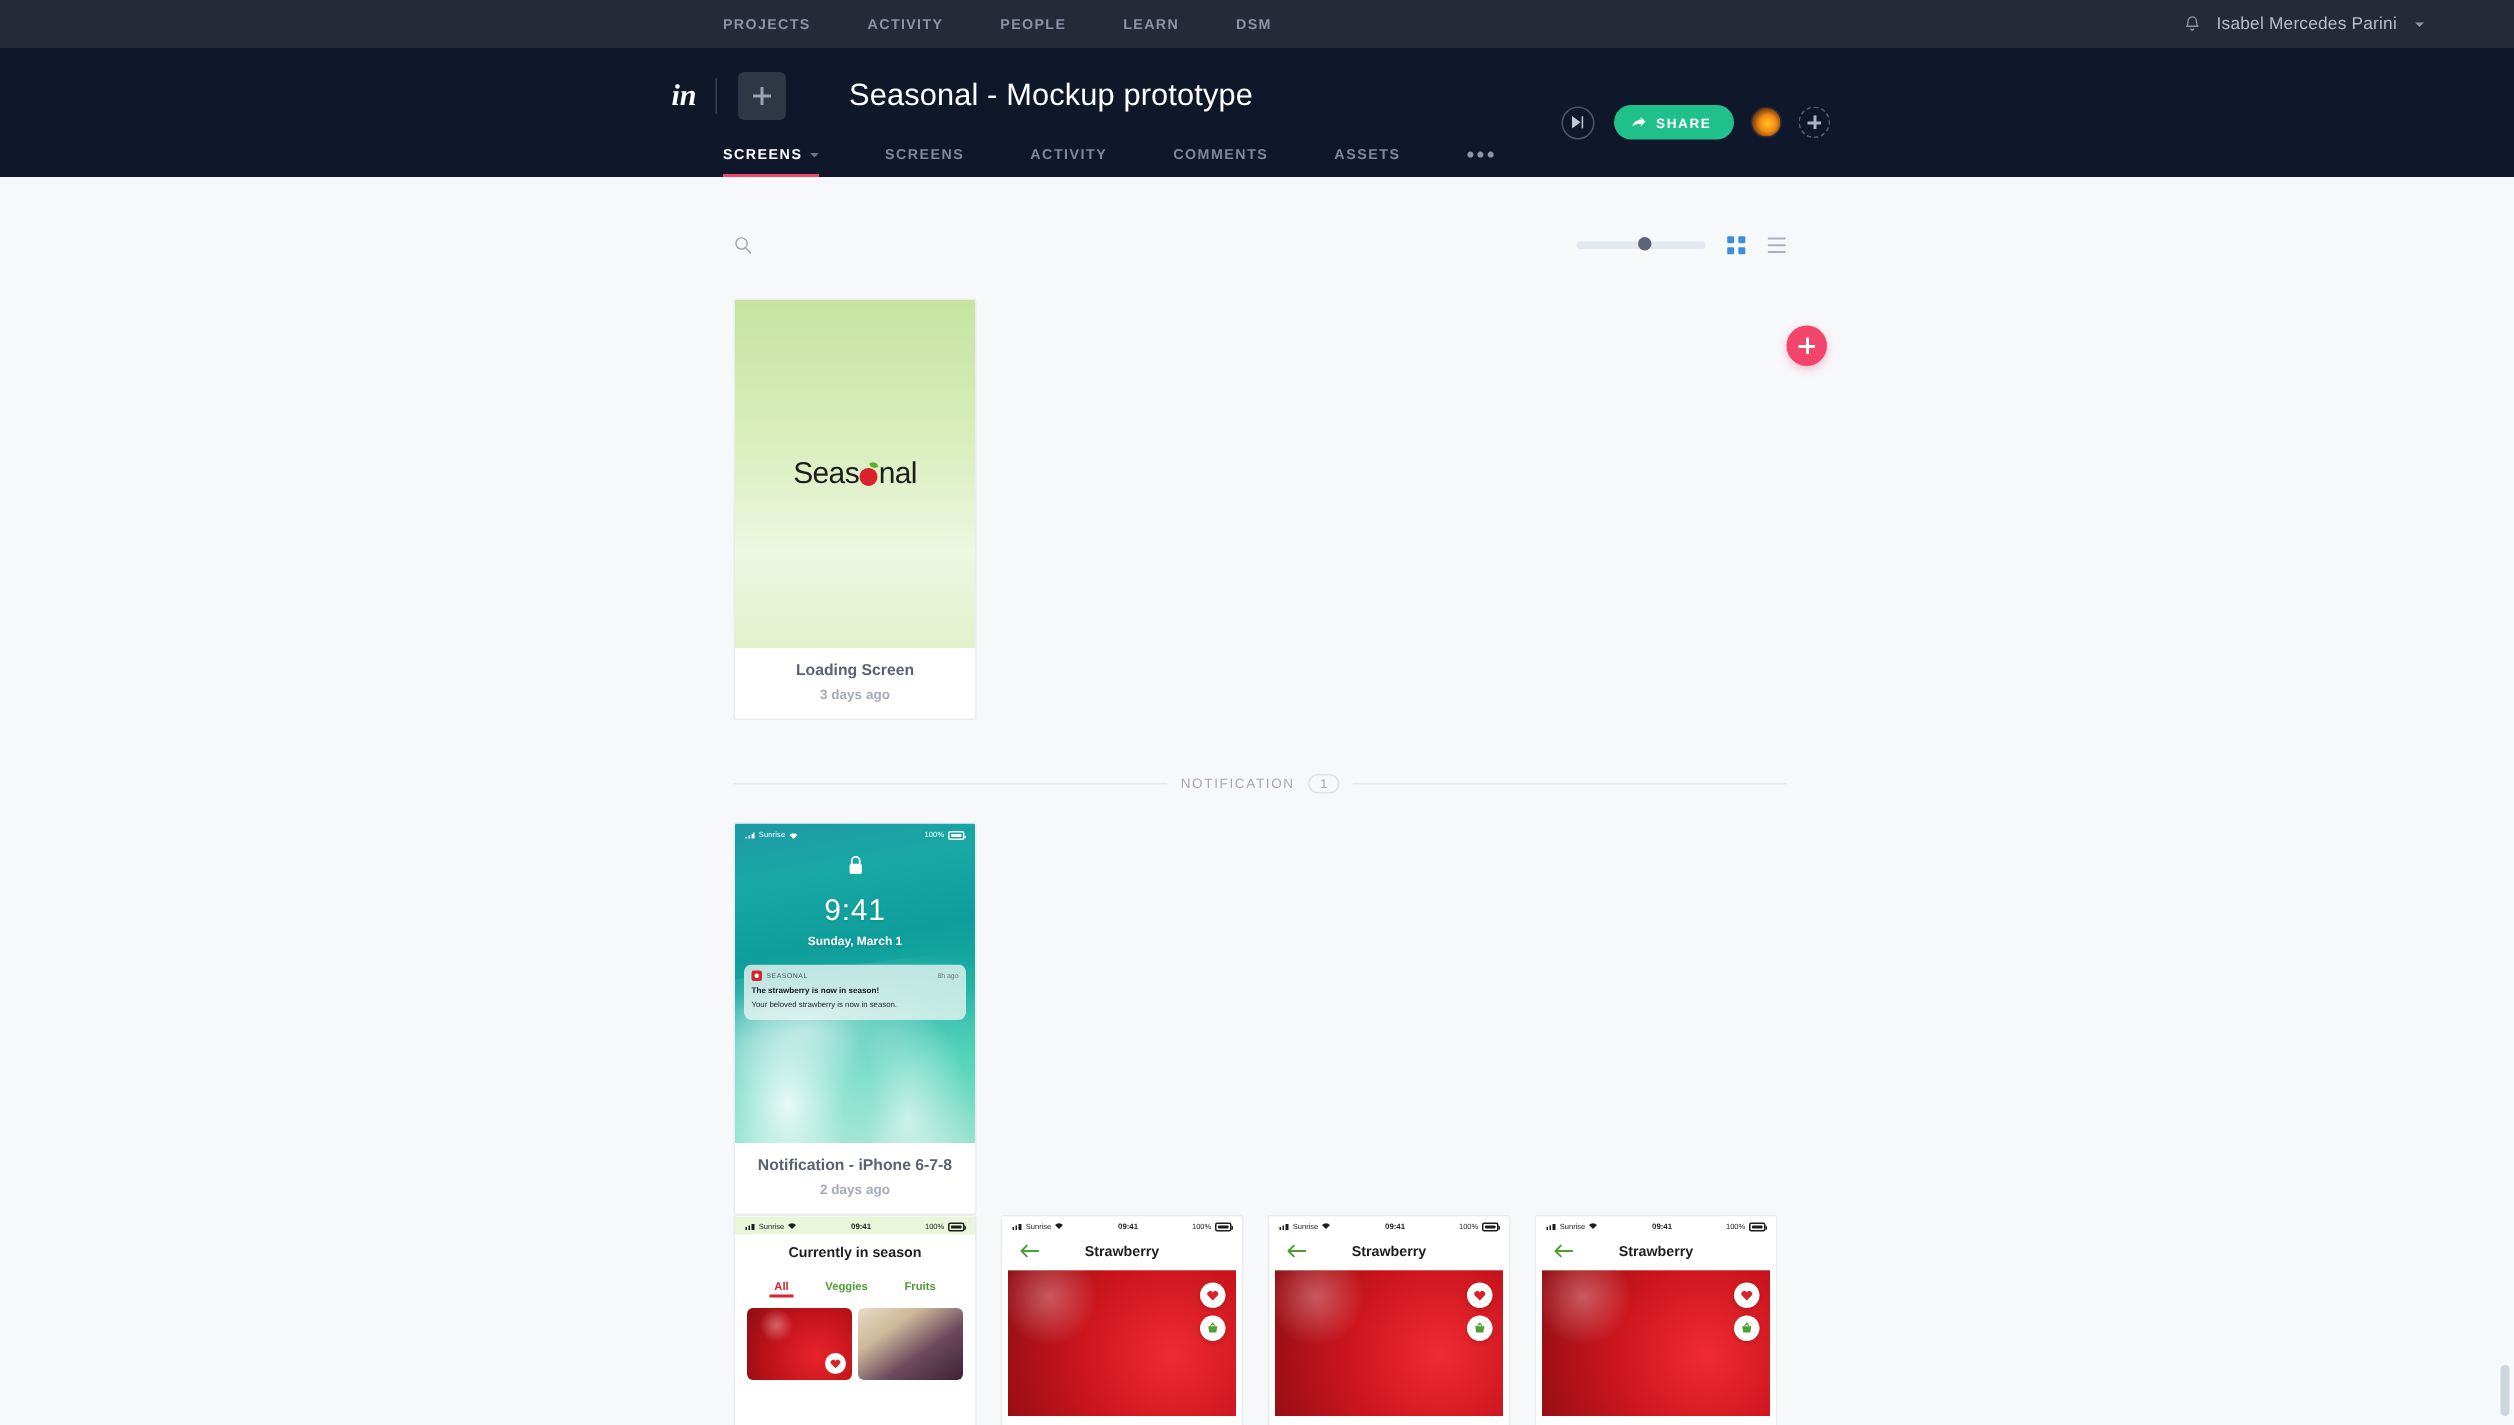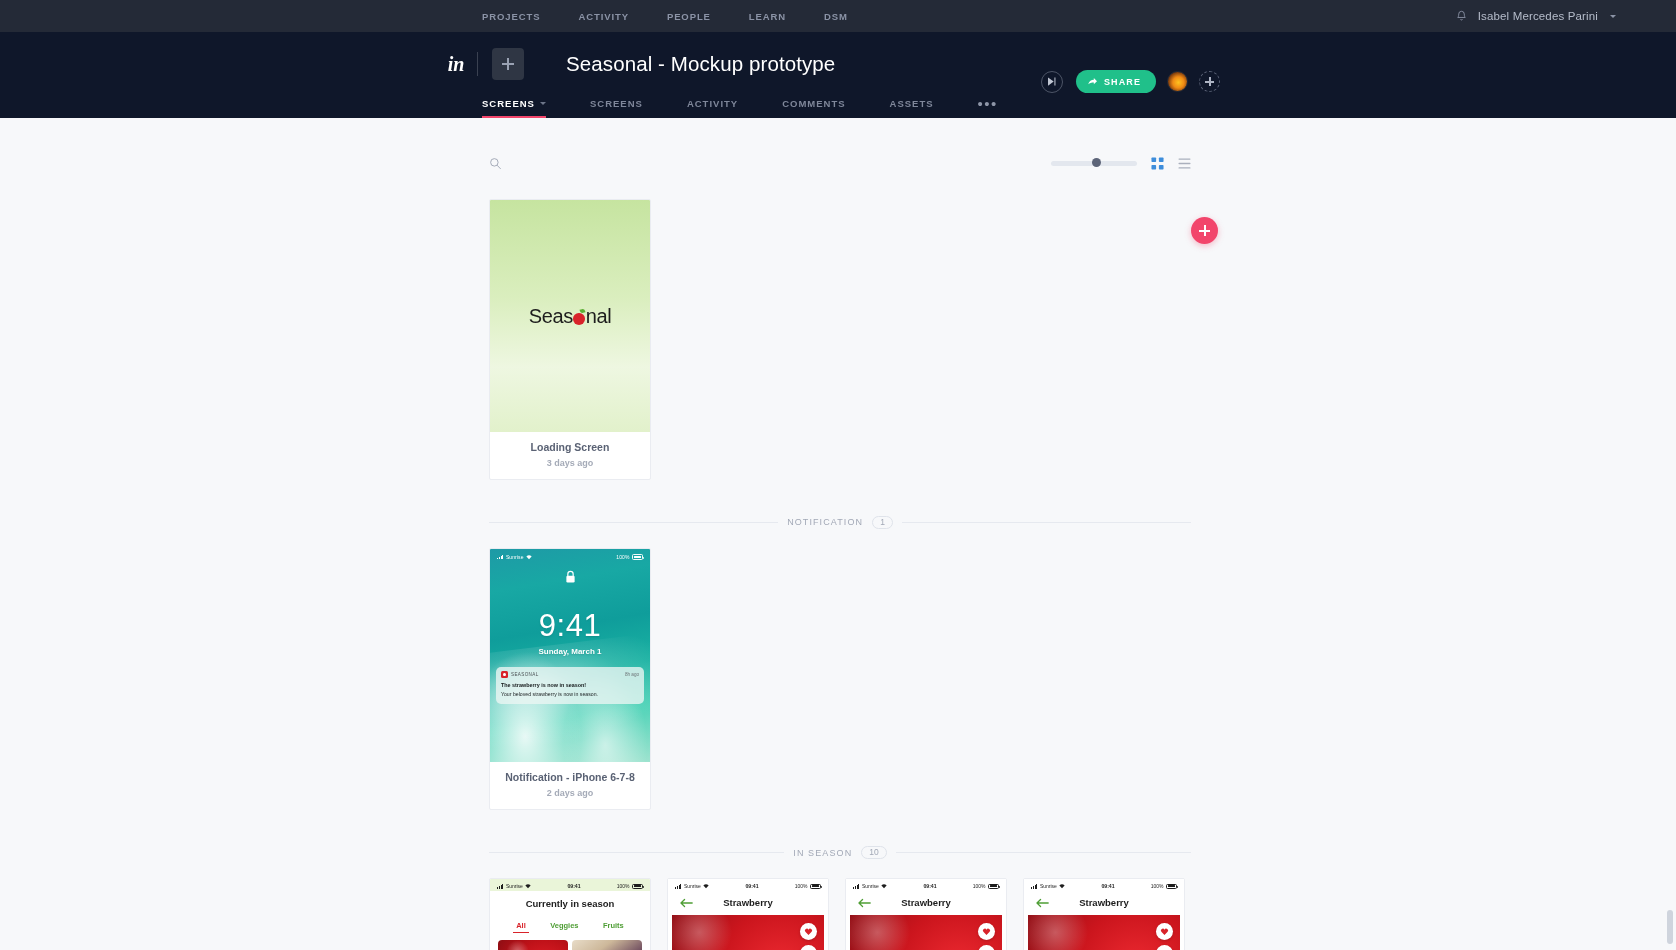--- a/index.html
+++ b/index.html
@@ -457,25 +457,25 @@
     border-radius: 0 1px 1px 0;
   }
   .lock-icon-wrap {
     text-align: center;
     margin-top: 10px;
     position: relative; z-index: 2;
   }
   .lock-glyph { width: 11px; height: 14px; display: inline-block; }
   .lock-time {
     text-align: center;
-    font-size: 31px;
+    font-size: 20px;
     font-weight: 200;
     letter-spacing: 0.5px;
     line-height: 1;
-    margin-top: 22px;
+    margin-top: 8px;
     position: relative; z-index: 2;
     font-family: "Liberation Sans", sans-serif;
     text-shadow: 0 1px 2px rgba(0,0,0,0.12);
   }
   .lock-date {
     text-align: center;
     font-size: 8px;
     font-weight: bold;
     margin-top: 6px;
     position: relative; z-index: 2;
@@ -847,26 +847,20 @@
           <div class="notif-title">The strawberry is now in season!</div>
           <div class="notif-body">Your beloved strawberry is now in season.</div>
         </div>
       </div>
       <div class="card-meta">
         <div class="card-title">Notification - iPhone 6-7-8</div>
         <div class="card-date">2 days ago</div>
       </div>
     </div>
 
-    <div class="section-divider">
-      <div class="divider-line"></div>
-      <span class="divider-label">IN SEASON</span>
-      <span class="divider-count">10</span>
-      <div class="divider-line"></div>
-    </div>
 
     <div class="season-row">
 
       <div class="card">
         <div class="card-thumb app-thumb">
           <div class="app-statusbar">
             <span class="sb-left">
               <span class="signal-bars">
                   <i></i>
                   <i></i>

